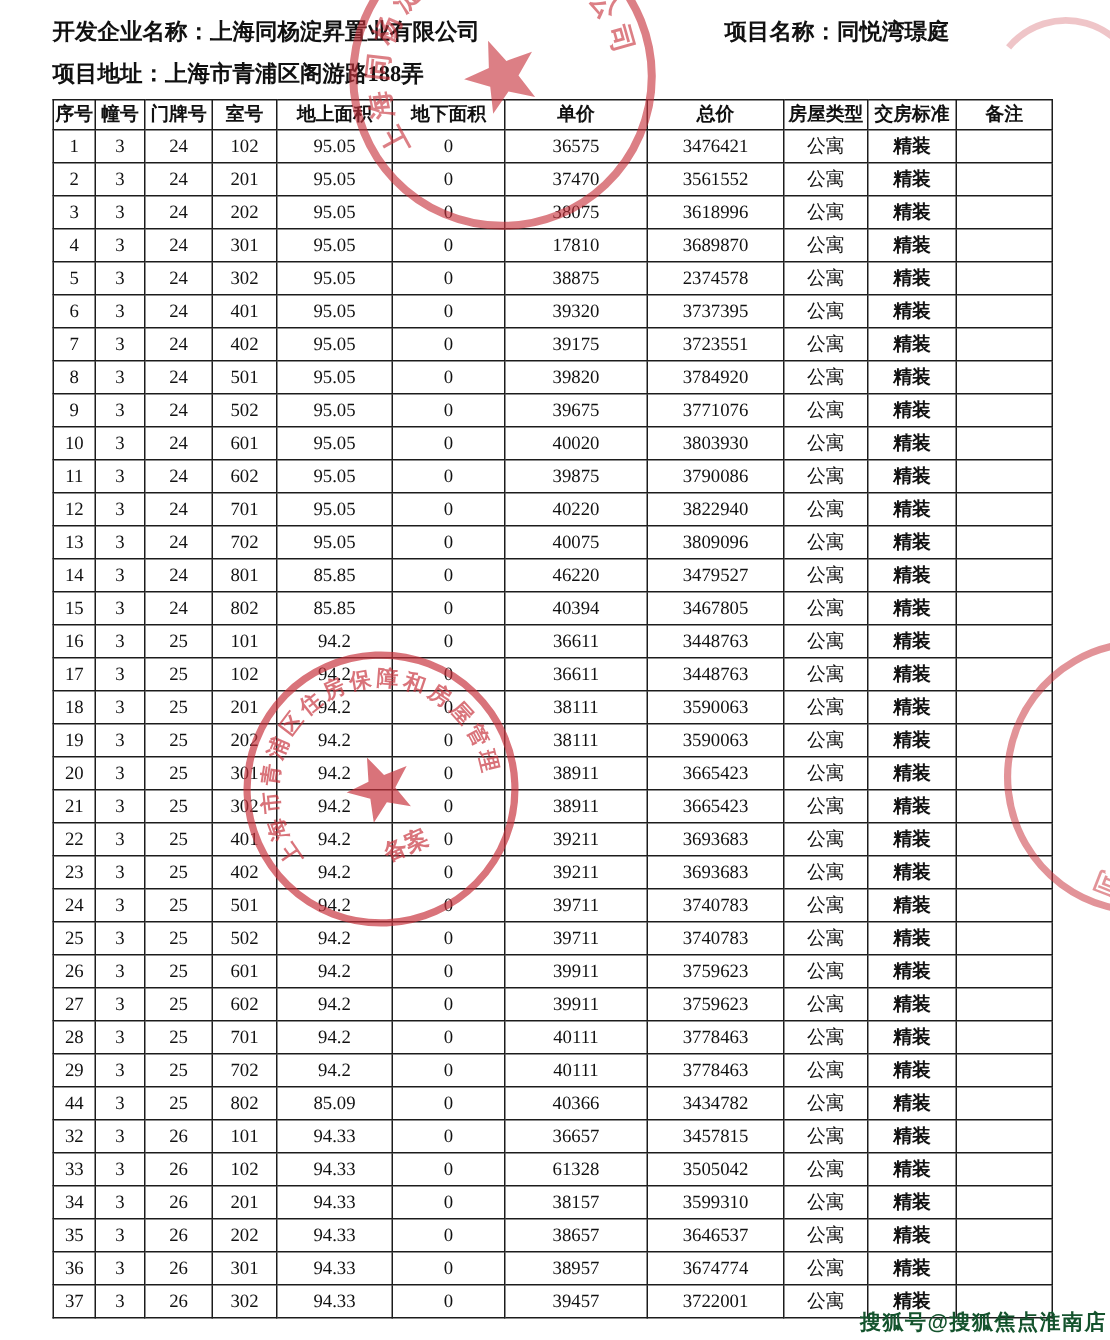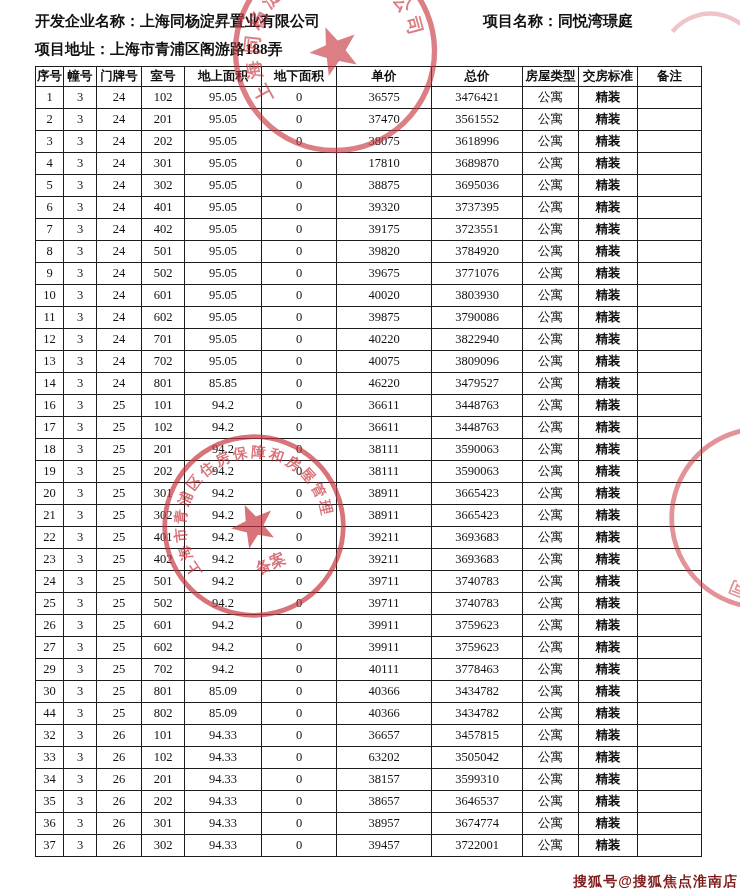--- a/index.html
+++ b/index.html
@@ -21,21 +21,21 @@
   td.bold { font-weight:bold;margin-left:35px; }
 
   .stamp { position:absolute; pointer-events:none; }
   .stamp svg { display:block; }
   #stamp-top     { left:228px; top:-56px;  width:214px; height:214px; opacity:.62; transform:rotate(-22deg); }
   #stamp-middle  { left:158px; top:430px;  width:192px; height:192px; opacity:.68; transform:rotate(-24deg); }
   #stamp-right   { left:665px; top:422px;  width:192px; height:192px; opacity:.52; transform:rotate(105deg); }
   #stamp-corner  { left:672px; top:-30px;  width:110px; height:110px; opacity:.28; transform:rotate(30deg); }
 
   #watermark { position:absolute; right:2px; bottom:2px; font-size:14px;
-               color:#7f1d1d; font-weight:bold; letter-spacing:1px;
+               color:#14532d; font-weight:bold; letter-spacing:1px;
                font-family:"Liberation Sans","DejaVu Sans",sans-serif; }
 </style>
 </head>
 <body>
 
 <div class="hdr" id="hdr-developer">
   <span>开发企业名称：</span><span>上海同杨淀昇置业有限公司</span>
 </div>
 <div class="hdr" id="hdr-project">
   <span>项目名称：</span><span>同悦湾璟庭</span>
@@ -127,21 +127,21 @@
         <td></td>
       </tr>
       <tr>
         <td>5</td>
         <td>3</td>
         <td>24</td>
         <td>302</td>
         <td>95.05</td>
         <td>0</td>
         <td>38875</td>
-        <td>3695036</td>
+        <td>2374578</td>
         <td>公寓</td>
         <td class="bold">精装</td>
         <td></td>
       </tr>
       <tr>
         <td>6</td>
         <td>3</td>
         <td>24</td>
         <td>401</td>
         <td>95.05</td>
@@ -250,20 +250,33 @@
         <td>801</td>
         <td>85.85</td>
         <td>0</td>
         <td>46220</td>
         <td>3479527</td>
         <td>公寓</td>
         <td class="bold">精装</td>
         <td></td>
       </tr>
       <tr>
+        <td>15</td>
+        <td>3</td>
+        <td>24</td>
+        <td>802</td>
+        <td>85.85</td>
+        <td>0</td>
+        <td>40394</td>
+        <td>3467805</td>
+        <td>公寓</td>
+        <td class="bold">精装</td>
+        <td></td>
+      </tr>
+      <tr>
         <td>16</td>
         <td>3</td>
         <td>25</td>
         <td>101</td>
         <td>94.2</td>
         <td>0</td>
         <td>36611</td>
         <td>3448763</td>
         <td>公寓</td>
         <td class="bold">精装</td>
@@ -406,79 +419,79 @@
         <td>602</td>
         <td>94.2</td>
         <td>0</td>
         <td>39911</td>
         <td>3759623</td>
         <td>公寓</td>
         <td class="bold">精装</td>
         <td></td>
       </tr>
       <tr>
-        <td>29</td>
-        <td>3</td>
-        <td>25</td>
-        <td>702</td>
+        <td>28</td>
+        <td>3</td>
+        <td>25</td>
+        <td>701</td>
         <td>94.2</td>
         <td>0</td>
         <td>40111</td>
         <td>3778463</td>
         <td>公寓</td>
         <td class="bold">精装</td>
         <td></td>
       </tr>
       <tr>
-        <td>30</td>
-        <td>3</td>
-        <td>25</td>
-        <td>801</td>
+        <td>29</td>
+        <td>3</td>
+        <td>25</td>
+        <td>702</td>
+        <td>94.2</td>
+        <td>0</td>
+        <td>40111</td>
+        <td>3778463</td>
+        <td>公寓</td>
+        <td class="bold">精装</td>
+        <td></td>
+      </tr>
+      <tr>
+        <td>44</td>
+        <td>3</td>
+        <td>25</td>
+        <td>802</td>
         <td>85.09</td>
         <td>0</td>
         <td>40366</td>
         <td>3434782</td>
         <td>公寓</td>
         <td class="bold">精装</td>
         <td></td>
       </tr>
       <tr>
-        <td>44</td>
-        <td>3</td>
-        <td>25</td>
-        <td>802</td>
-        <td>85.09</td>
-        <td>0</td>
-        <td>40366</td>
-        <td>3434782</td>
-        <td>公寓</td>
-        <td class="bold">精装</td>
-        <td></td>
-      </tr>
-      <tr>
         <td>32</td>
         <td>3</td>
         <td>26</td>
         <td>101</td>
         <td>94.33</td>
         <td>0</td>
         <td>36657</td>
         <td>3457815</td>
         <td>公寓</td>
         <td class="bold">精装</td>
         <td></td>
       </tr>
       <tr>
         <td>33</td>
         <td>3</td>
         <td>26</td>
         <td>102</td>
         <td>94.33</td>
         <td>0</td>
-        <td>63202</td>
+        <td>61328</td>
         <td>3505042</td>
         <td>公寓</td>
         <td class="bold">精装</td>
         <td></td>
       </tr>
       <tr>
         <td>34</td>
         <td>3</td>
         <td>26</td>
         <td>201</td>

